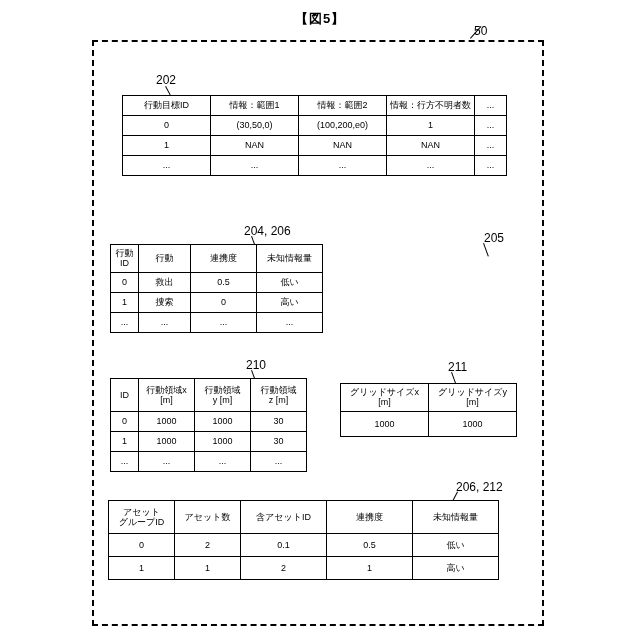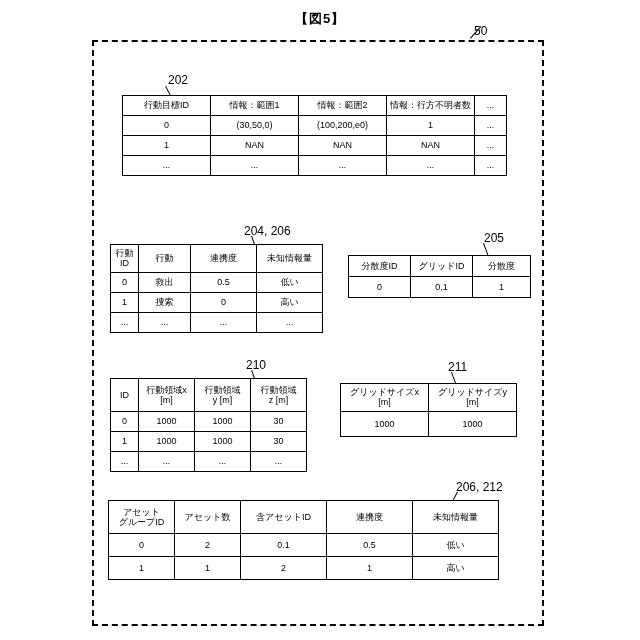--- a/index.html
+++ b/index.html
@@ -106,21 +106,21 @@
   .t212 { left: 108px; top: 500px; padding-left: 38px; }
   .t212 col.c1 { width: 66px; }
   .t212 col.c2 { width: 66px; }
   .t212 col.c3 { width: 86px; }
   .t212 col.c4 { width: 86px; }
   .t212 col.c5 { width: 86px; }
   .t212 th { height: 26px; }
   .t212 td { height: 16px; }
 
   .lbl-50   { left: 474px; top: 24px; }
-  .lbl-202  { left: 168px; top: 73px; }
+  .lbl-202  { left: 156px; top: 73px; }
   .lbl-204  { left: 244px; top: 224px; }
   .lbl-205  { left: 484px; top: 231px; }
   .lbl-210  { left: 246px; top: 358px; }
   .lbl-211  { left: 448px; top: 360px; }
   .lbl-212  { left: 456px; top: 480px; }
 
   .ld-50   { left: 470px; top: 38px; width: 16px; transform: rotate(-48deg); }
   .ld-202  { left: 166px; top: 86px; width: 16px; transform: rotate(62deg); }
   .ld-204  { left: 252px; top: 236px; width: 14px; transform: rotate(70deg); }
   .ld-205  { left: 484px; top: 243px; width: 14px; transform: rotate(70deg); }
@@ -233,41 +233,20 @@
       </tr>
       <tr>
         <td>...</td>
         <td>...</td>
         <td>...</td>
         <td>...</td>
       </tr>
     </tbody>
   </table>
 
-  <table class="grid t205">
-    <colgroup>
-        <col class="c1">
-        <col class="c2">
-        <col class="c3">
-      </colgroup>
-    <thead>
-      <tr>
-        <th>分散度ID</th>
-        <th>グリッドID</th>
-        <th>分散度</th>
-      </tr>
-    </thead>
-    <tbody>
-      <tr>
-        <td>0</td>
-        <td>0,1</td>
-        <td>1</td>
-      </tr>
-    </tbody>
-  </table>
 
   <table class="grid t210">
     <colgroup>
         <col class="c1">
         <col class="c2">
         <col class="c3">
         <col class="c4">
       </colgroup>
     <thead>
       <tr>

